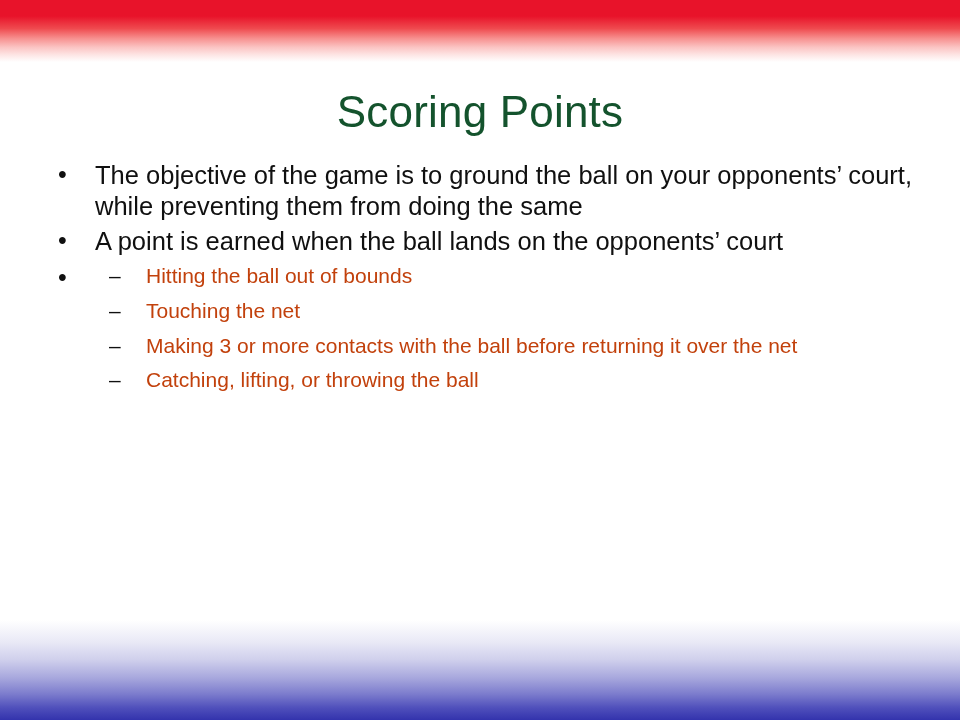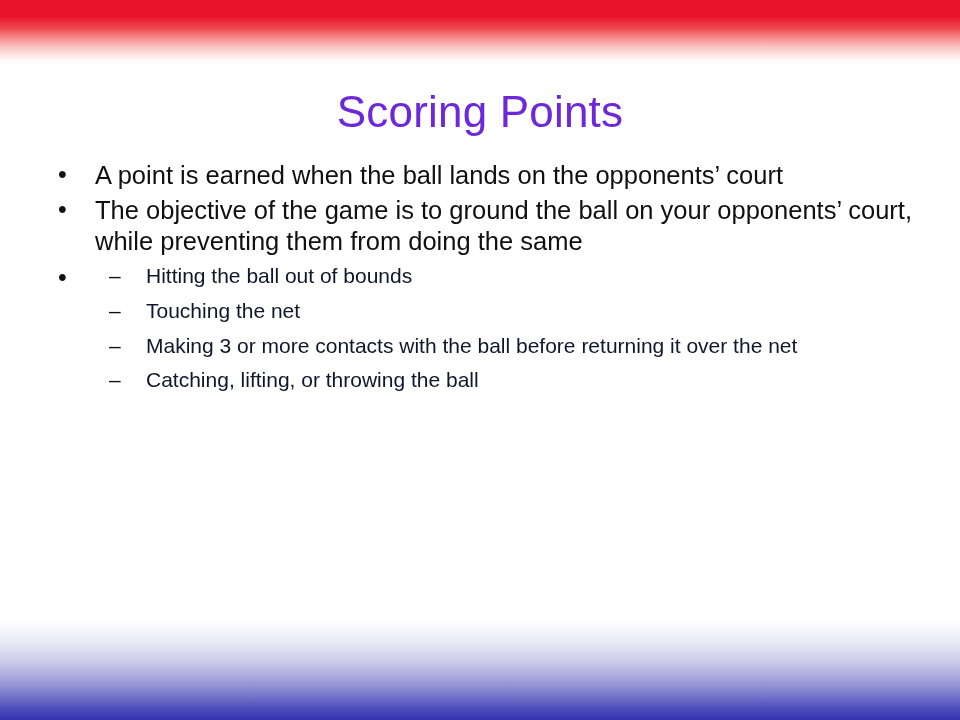--- a/index.html
+++ b/index.html
@@ -50,21 +50,21 @@
         #4f4fbb 88%,
         #3333ad 100%);
   }
   .title {
     position: absolute;
     top: 58px;
     left: 0;
     width: 960px;
     text-align: center;
     font-size: 44px;
-    color: #6d28d9;
+    color: #14532d;
     letter-spacing: 0.2px;
     font-weight: normal;
   }
   .content {
     position: absolute;
     top: 160px;
     left: 44px;
     width: 880px;
   }
   ul.level1 {
@@ -90,21 +90,21 @@
   }
   ul.level2 {
     list-style: none;
     margin: 6px 0 0 0;
     padding: 0;
   }
   ul.level2 > li {
     position: relative;
     font-size: 21px;
     line-height: 1.22;
-    color: #0f172a;
+    color: #c2410c;
     margin: 0 0 9px 0;
     padding-left: 51px;
   }
   ul.level2 > li::before {
     content: "\2013";
     position: absolute;
     left: 14px;
     top: 0;
     font-size: 21px;
     color: #101010;
@@ -115,24 +115,24 @@
 
 <div class="slide">
 
   <div class="band-top"></div>
 
   <h1 class="title">Scoring Points</h1>
 
   <div class="content">
     <ul class="level1">
       <li>
-        <span>A point is earned when the ball lands on the opponents’ court</span>
+        <span>The objective of the game is to ground the ball on your opponents’ court, while preventing them from doing the same</span>
       </li>
       <li>
-        <span>The objective of the game is to ground the ball on your opponents’ court, while preventing them from doing the same</span>
+        <span>A point is earned when the ball lands on the opponents’ court</span>
       </li>
       <li>
         <ul class="level2">
           <li>
             <span>Hitting the ball out of bounds</span>
           </li>
           <li>
             <span>Touching the net</span>
           </li>
           <li>

